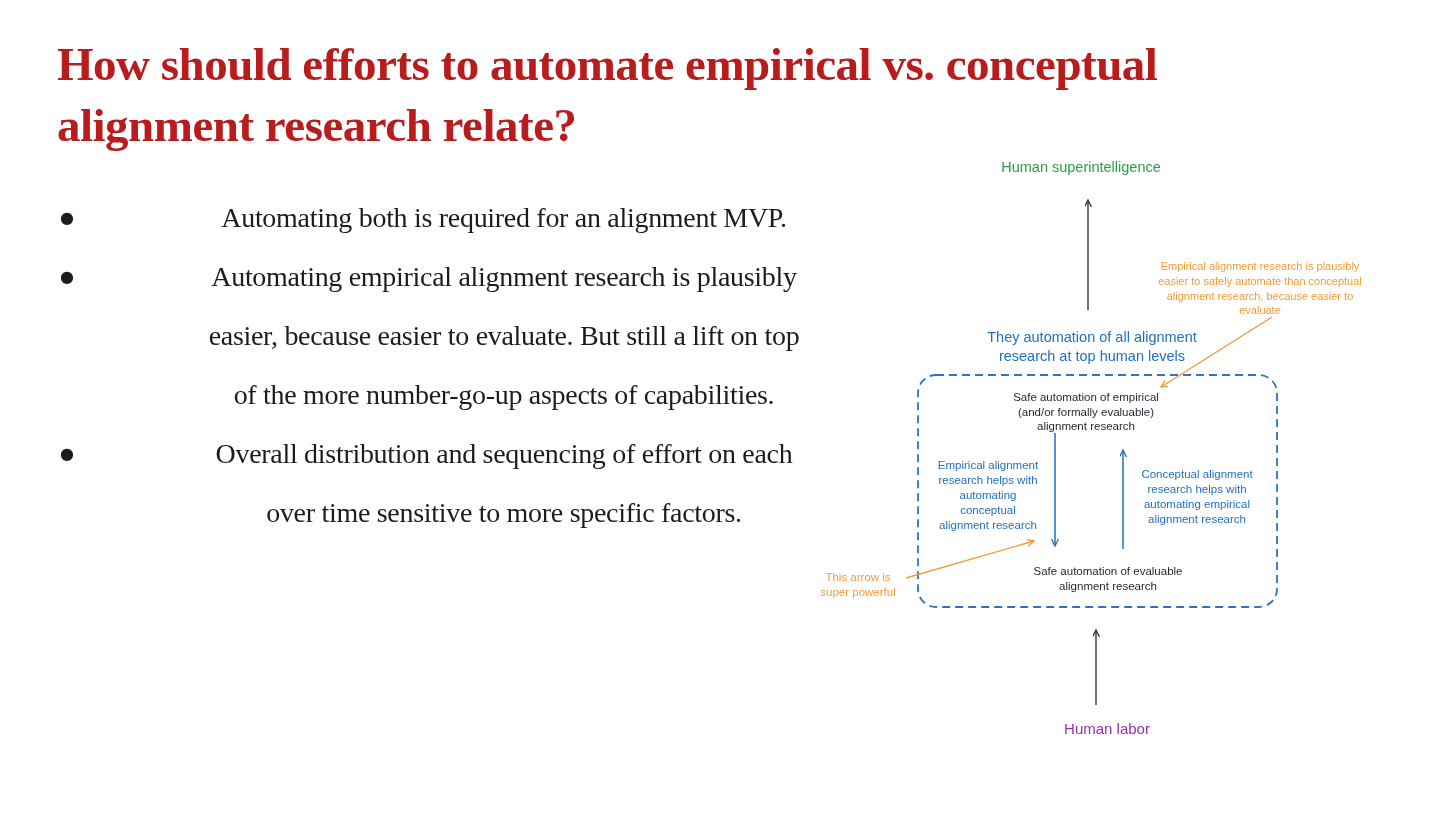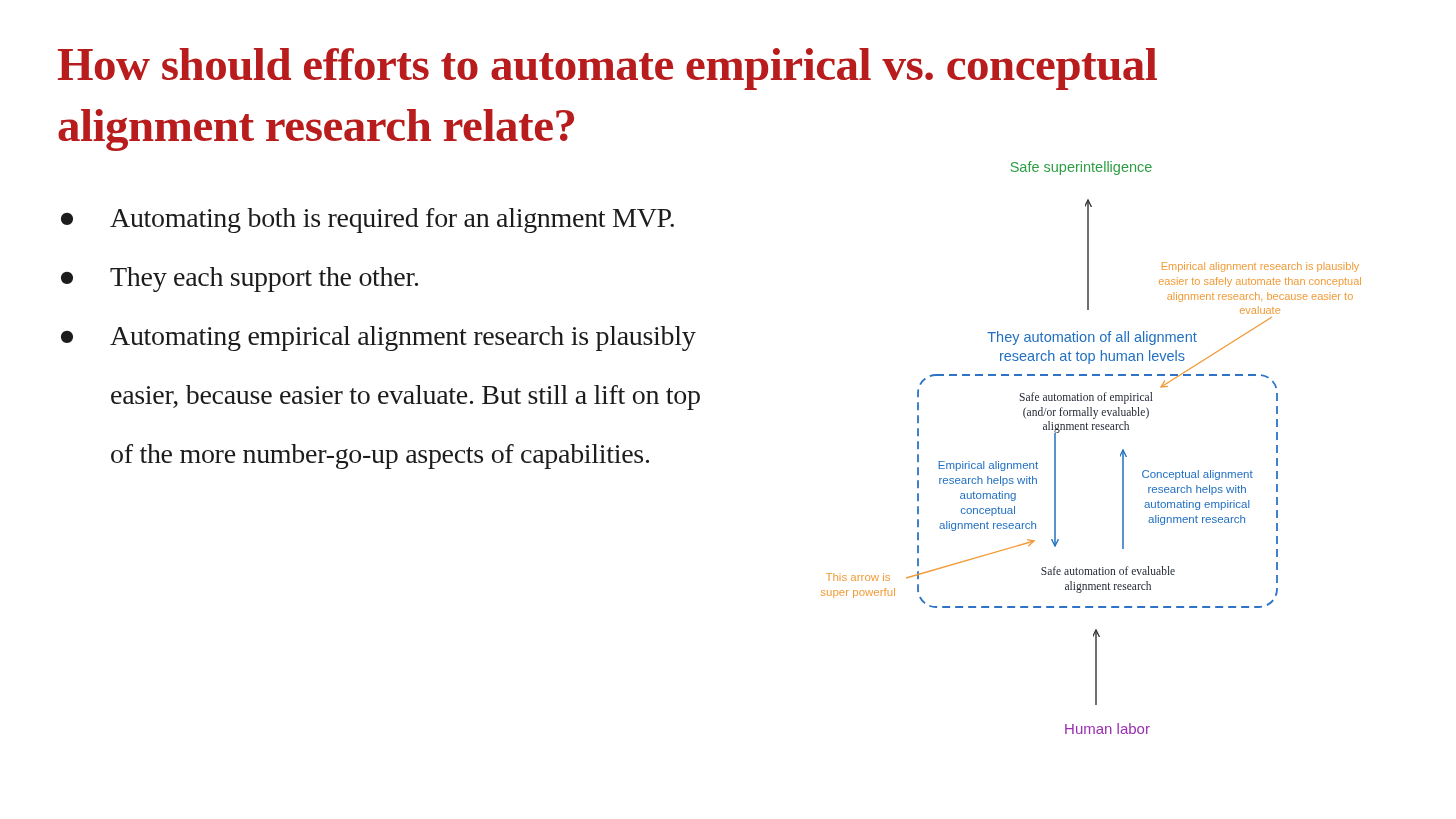--- a/index.html
+++ b/index.html
@@ -15,60 +15,61 @@
     white-space: pre-line;
   }
   ul.bullets {
     position: absolute; left: 58px; top: 188px; width: 840px;
     list-style: none;
   }
   ul.bullets li {
     position: relative; padding-left: 52px;
     font-family: "Liberation Serif", serif;
     font-size: 28px; line-height: 59px; letter-spacing: -0.3px;
-    color: #1c1c1c; white-space: pre-line;
+    color: #1c1c1c; white-space: pre-line; text-align: center;
   }
   ul.bullets li::before {
     content: "●";
     position: absolute; left: 2px; top: 0;
     font-size: 16px; line-height: 59px; color: #1c1c1c;
     font-family: "DejaVu Sans", sans-serif;
   }
 
   
   .diagram-label {
     position: absolute; transform: translateX(-50%);
     text-align: center; white-space: pre-line;
     font-family: "Liberation Sans", sans-serif; font-weight: 500;
   }
   .lbl-green  { color: #2e9e44; font-size: 14.5px; line-height: 19px; }
   .lbl-blue-heading { color: #2270c2; font-size: 14.5px; line-height: 19px; }
-  .lbl-black  { color: #1f2430; font-size: 11.5px; line-height: 14.5px; font-family: Liberation Serif, serif; }
+  .lbl-black  { color: #1f2430; font-size: 11.5px; line-height: 14.5px; }
   .lbl-blue-small { color: #2270c2; font-size: 11.5px; line-height: 15px; }
   .lbl-orange { color: #f29b38; font-size: 11px; line-height: 14.8px; }
   .lbl-purple { color: #9a2eb1; font-size: 15px; line-height: 19px; }
 
   svg.arrows { position: absolute; left: 0; top: 0; }
   .dashed-box { fill: none; stroke: #2d74c7; stroke-width: 1.8; stroke-dasharray: 8 5; }
   .ln-black  { stroke: #333333; stroke-width: 1.4; fill: none; }
   .ln-blue   { stroke: #2270c2; stroke-width: 1.5; fill: none; }
   .ln-orange { stroke: #f29b38; stroke-width: 1.4; fill: none; }
 </style>
 </head>
 <body>
 
 <h1 class="title">How should efforts to automate empirical vs. conceptual
 alignment research relate?</h1>
 
 <ul class="bullets">
   <li>Automating both is required for an alignment MVP.</li>
-  <li>They each support the other.</li>
   <li>Automating empirical alignment research is plausibly
 easier, because easier to evaluate. But still a lift on top
 of the more number-go-up aspects of capabilities.</li>
+  <li>Overall distribution and sequencing of effort on each
+over time sensitive to more specific factors.</li>
 </ul>
 
 <div>
 
   <svg class="arrows" width="1456" height="819" viewBox="0 0 1456 819">
     <defs>
       <marker id="head-black" markerWidth="11" markerHeight="11" refX="7" refY="3.5" orient="auto" markerUnits="userSpaceOnUse">
         <path d="M0,0 L7,3.5 L0,7" fill="none" stroke="#333333" stroke-width="1.3"></path>
       </marker>
       <marker id="head-blue" markerWidth="11" markerHeight="11" refX="7" refY="3.5" orient="auto" markerUnits="userSpaceOnUse">
@@ -84,21 +85,21 @@
     <line class="ln-black" x1="1088" y1="310" x2="1088" y2="200" marker-end="url(#head-black)"></line>
     <line class="ln-black" x1="1096" y1="705" x2="1096" y2="630" marker-end="url(#head-black)"></line>
 
     <line class="ln-blue" x1="1055" y1="433" x2="1055" y2="546" marker-end="url(#head-blue)"></line>
     <line class="ln-blue" x1="1123" y1="549" x2="1123" y2="450" marker-end="url(#head-blue)"></line>
 
     <line class="ln-orange" x1="1272" y1="317" x2="1161" y2="387" marker-end="url(#head-orange)"></line>
     <line class="ln-orange" x1="906" y1="578" x2="1034" y2="541" marker-end="url(#head-orange)"></line>
   </svg>
 
-  <div class="diagram-label lbl-green" style="left:1081px; top:158px;">Safe superintelligence</div>
+  <div class="diagram-label lbl-green" style="left:1081px; top:158px;">Human superintelligence</div>
 
   <div class="diagram-label lbl-orange" style="left:1260px; top:259px; width:224px;">Empirical alignment research is plausibly
 easier to safely automate than conceptual
 alignment research, because easier to
 evaluate</div>
 
   <div class="diagram-label lbl-blue-heading" style="left:1092px; top:328px;">They automation of all alignment
 research at top human levels</div>
 
   <div class="diagram-label lbl-black" style="left:1086px; top:390px;">Safe automation of empirical

